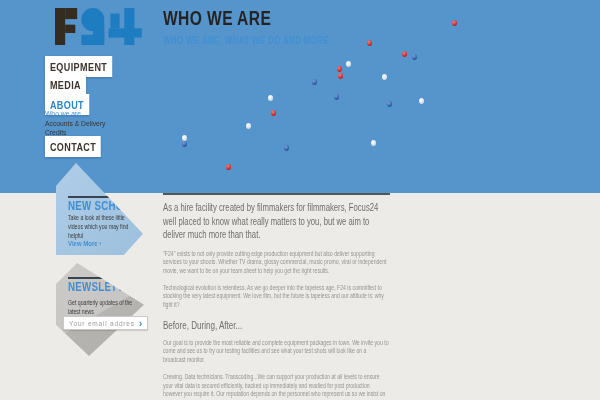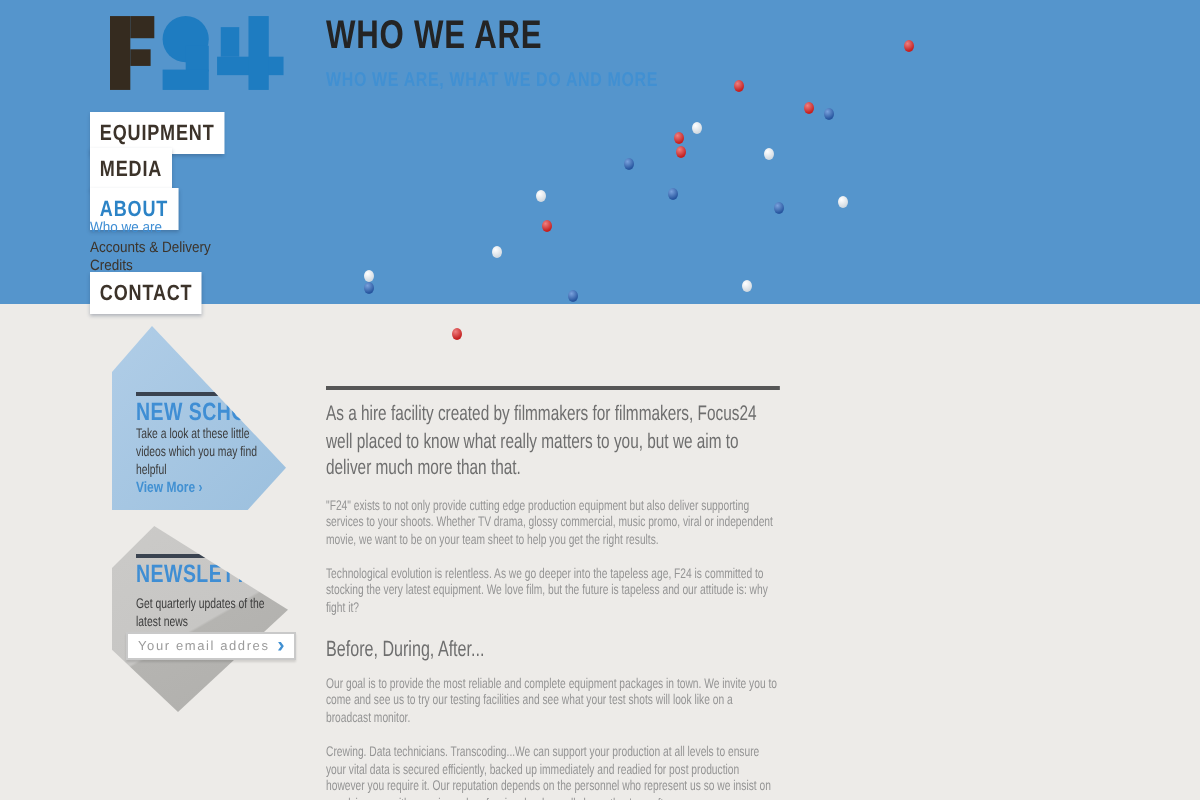--- a/index.html
+++ b/index.html
@@ -2,21 +2,21 @@
 <html><head>
 <meta charset="utf-8">
 <style>
   * { margin:0; padding:0; box-sizing:border-box; }
   html,body { background:#555; }
   body { font-family:"Liberation Sans","DejaVu Sans",sans-serif; }
   .page { position:relative; width:600px; height:400px; overflow:hidden; background:#edebe8; margin:0 auto; }
 
   
   .sky {
-    position:absolute; left:0; top:0; width:600px; height:152px;
+    position:absolute; left:0; top:0; width:600px; height:193px;
     background:
       radial-gradient(ellipse 320px 34px at 56% 28%, rgba(255,255,255,.38), rgba(255,255,255,0) 70%),
       radial-gradient(ellipse 260px 26px at 24% 52%, rgba(255,255,255,.30), rgba(255,255,255,0) 70%),
       radial-gradient(ellipse 220px 22px at 82% 18%, rgba(255,255,255,.26), rgba(255,255,255,0) 70%),
       radial-gradient(ellipse 360px 40px at 42% 72%, rgba(255,255,255,.16), rgba(255,255,255,0) 70%),
       radial-gradient(ellipse 200px 30px at 10% 30%, rgba(255,255,255,.14), rgba(255,255,255,0) 70%),
       linear-gradient(180deg,#5d9bd0 0%,#6ea7d8 32%,#5number 0,#5897cd 60%,#4489c4 92%,#4187c2 100%);
     background-color:#5595cc;
   }
   .balloon { position:absolute; width:5px; height:6px; border-radius:50%; }

